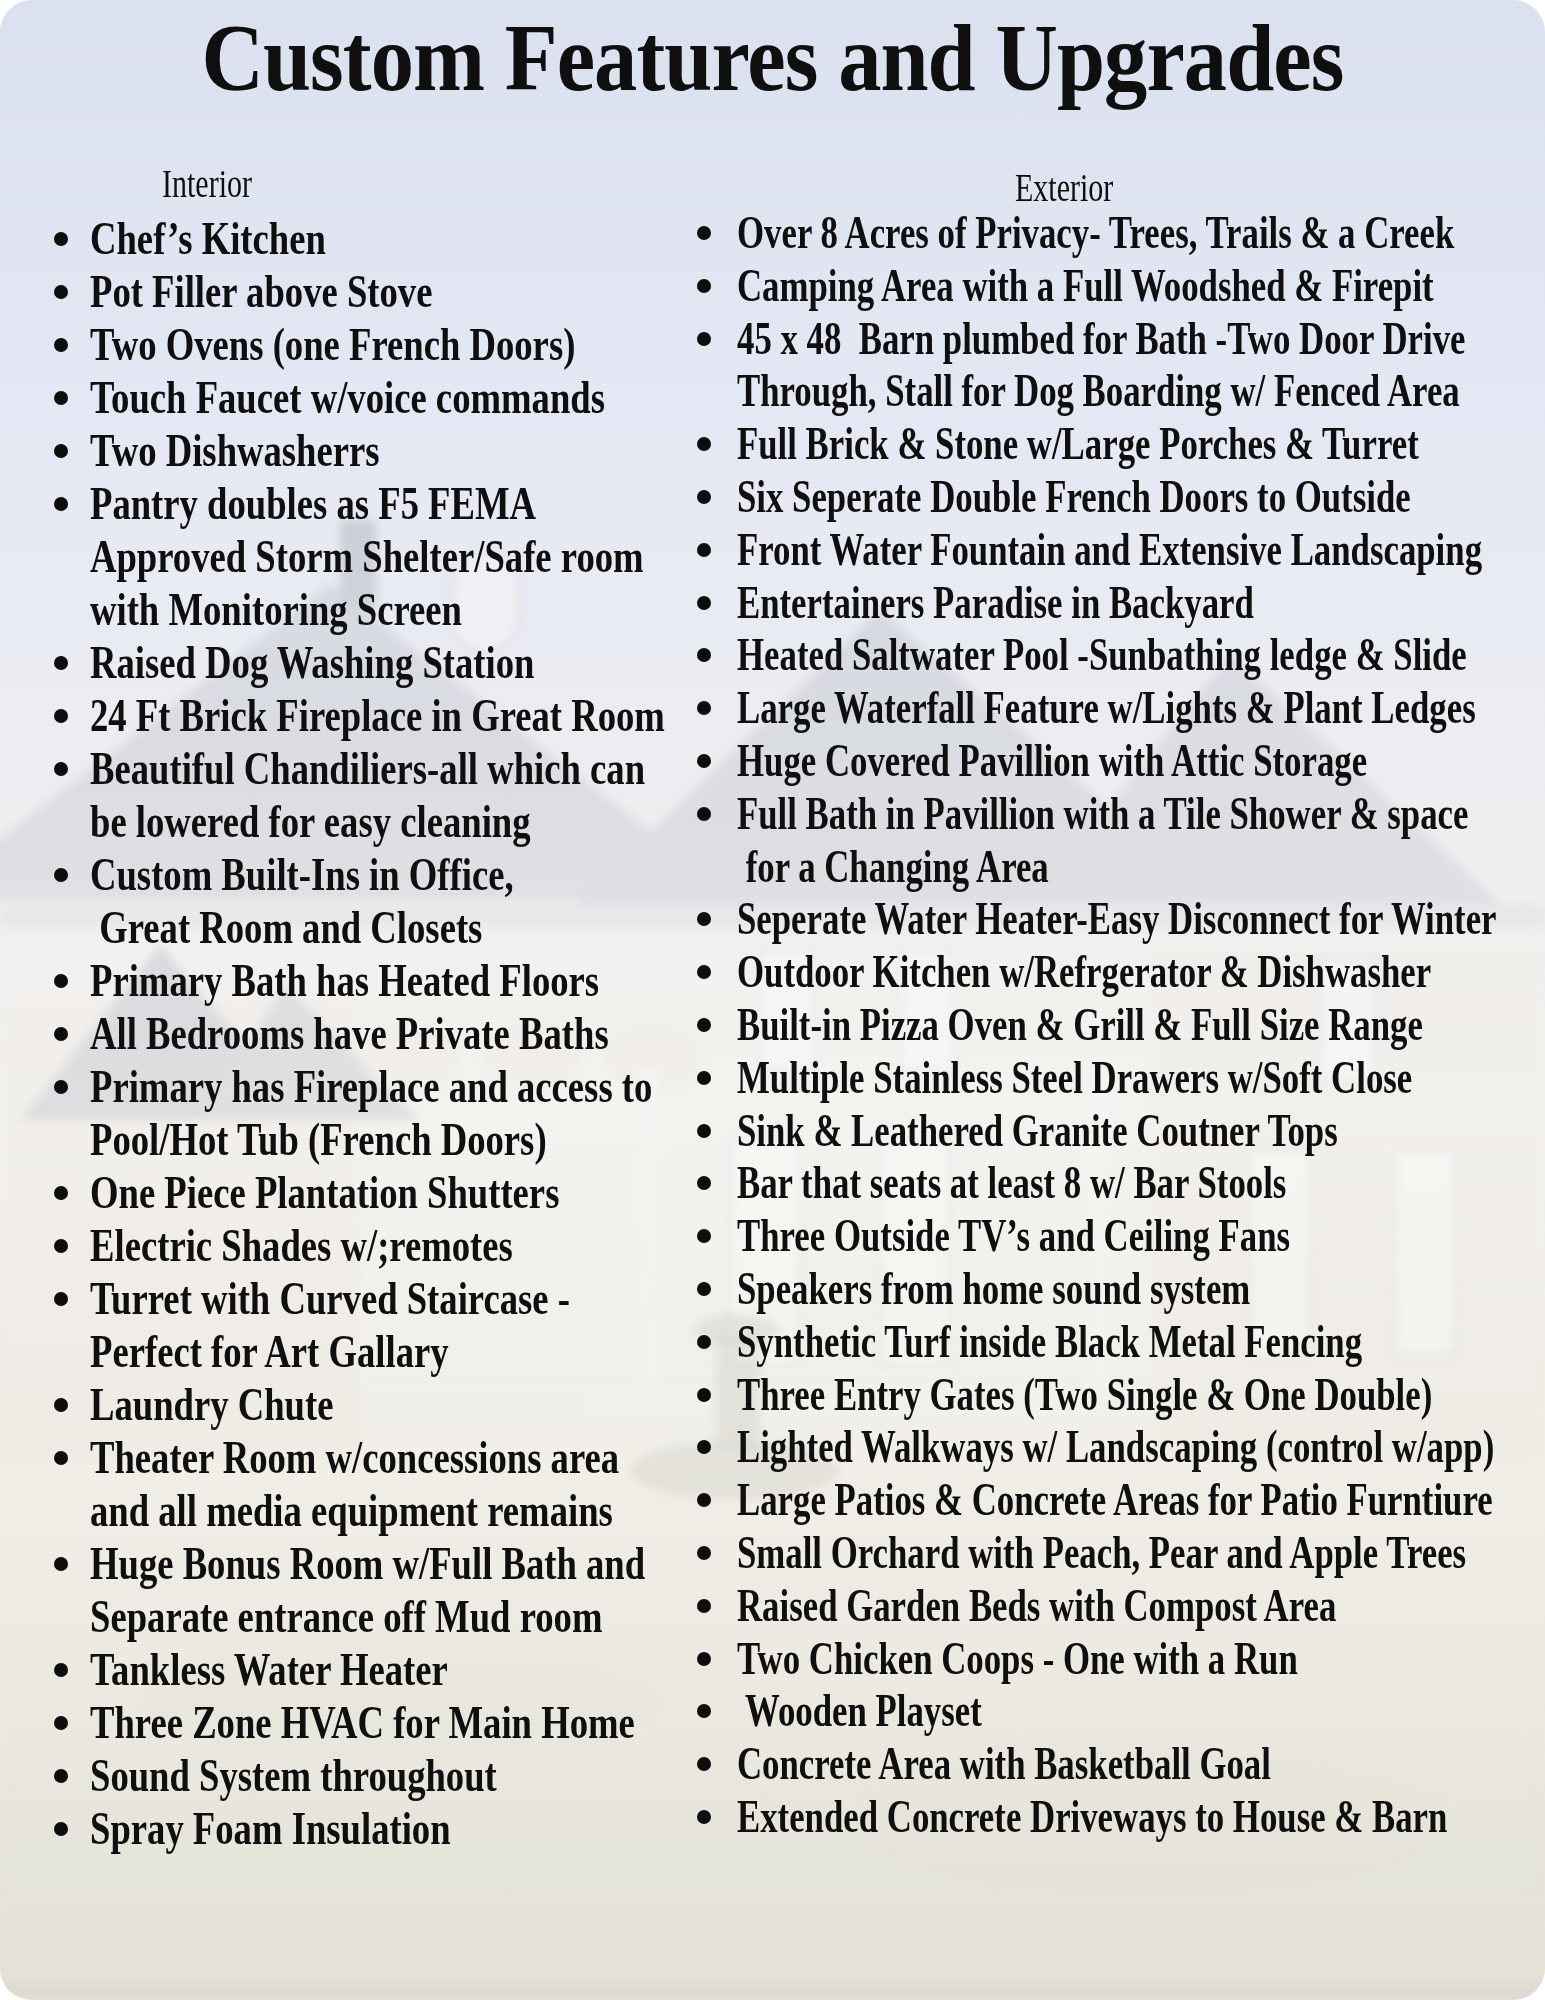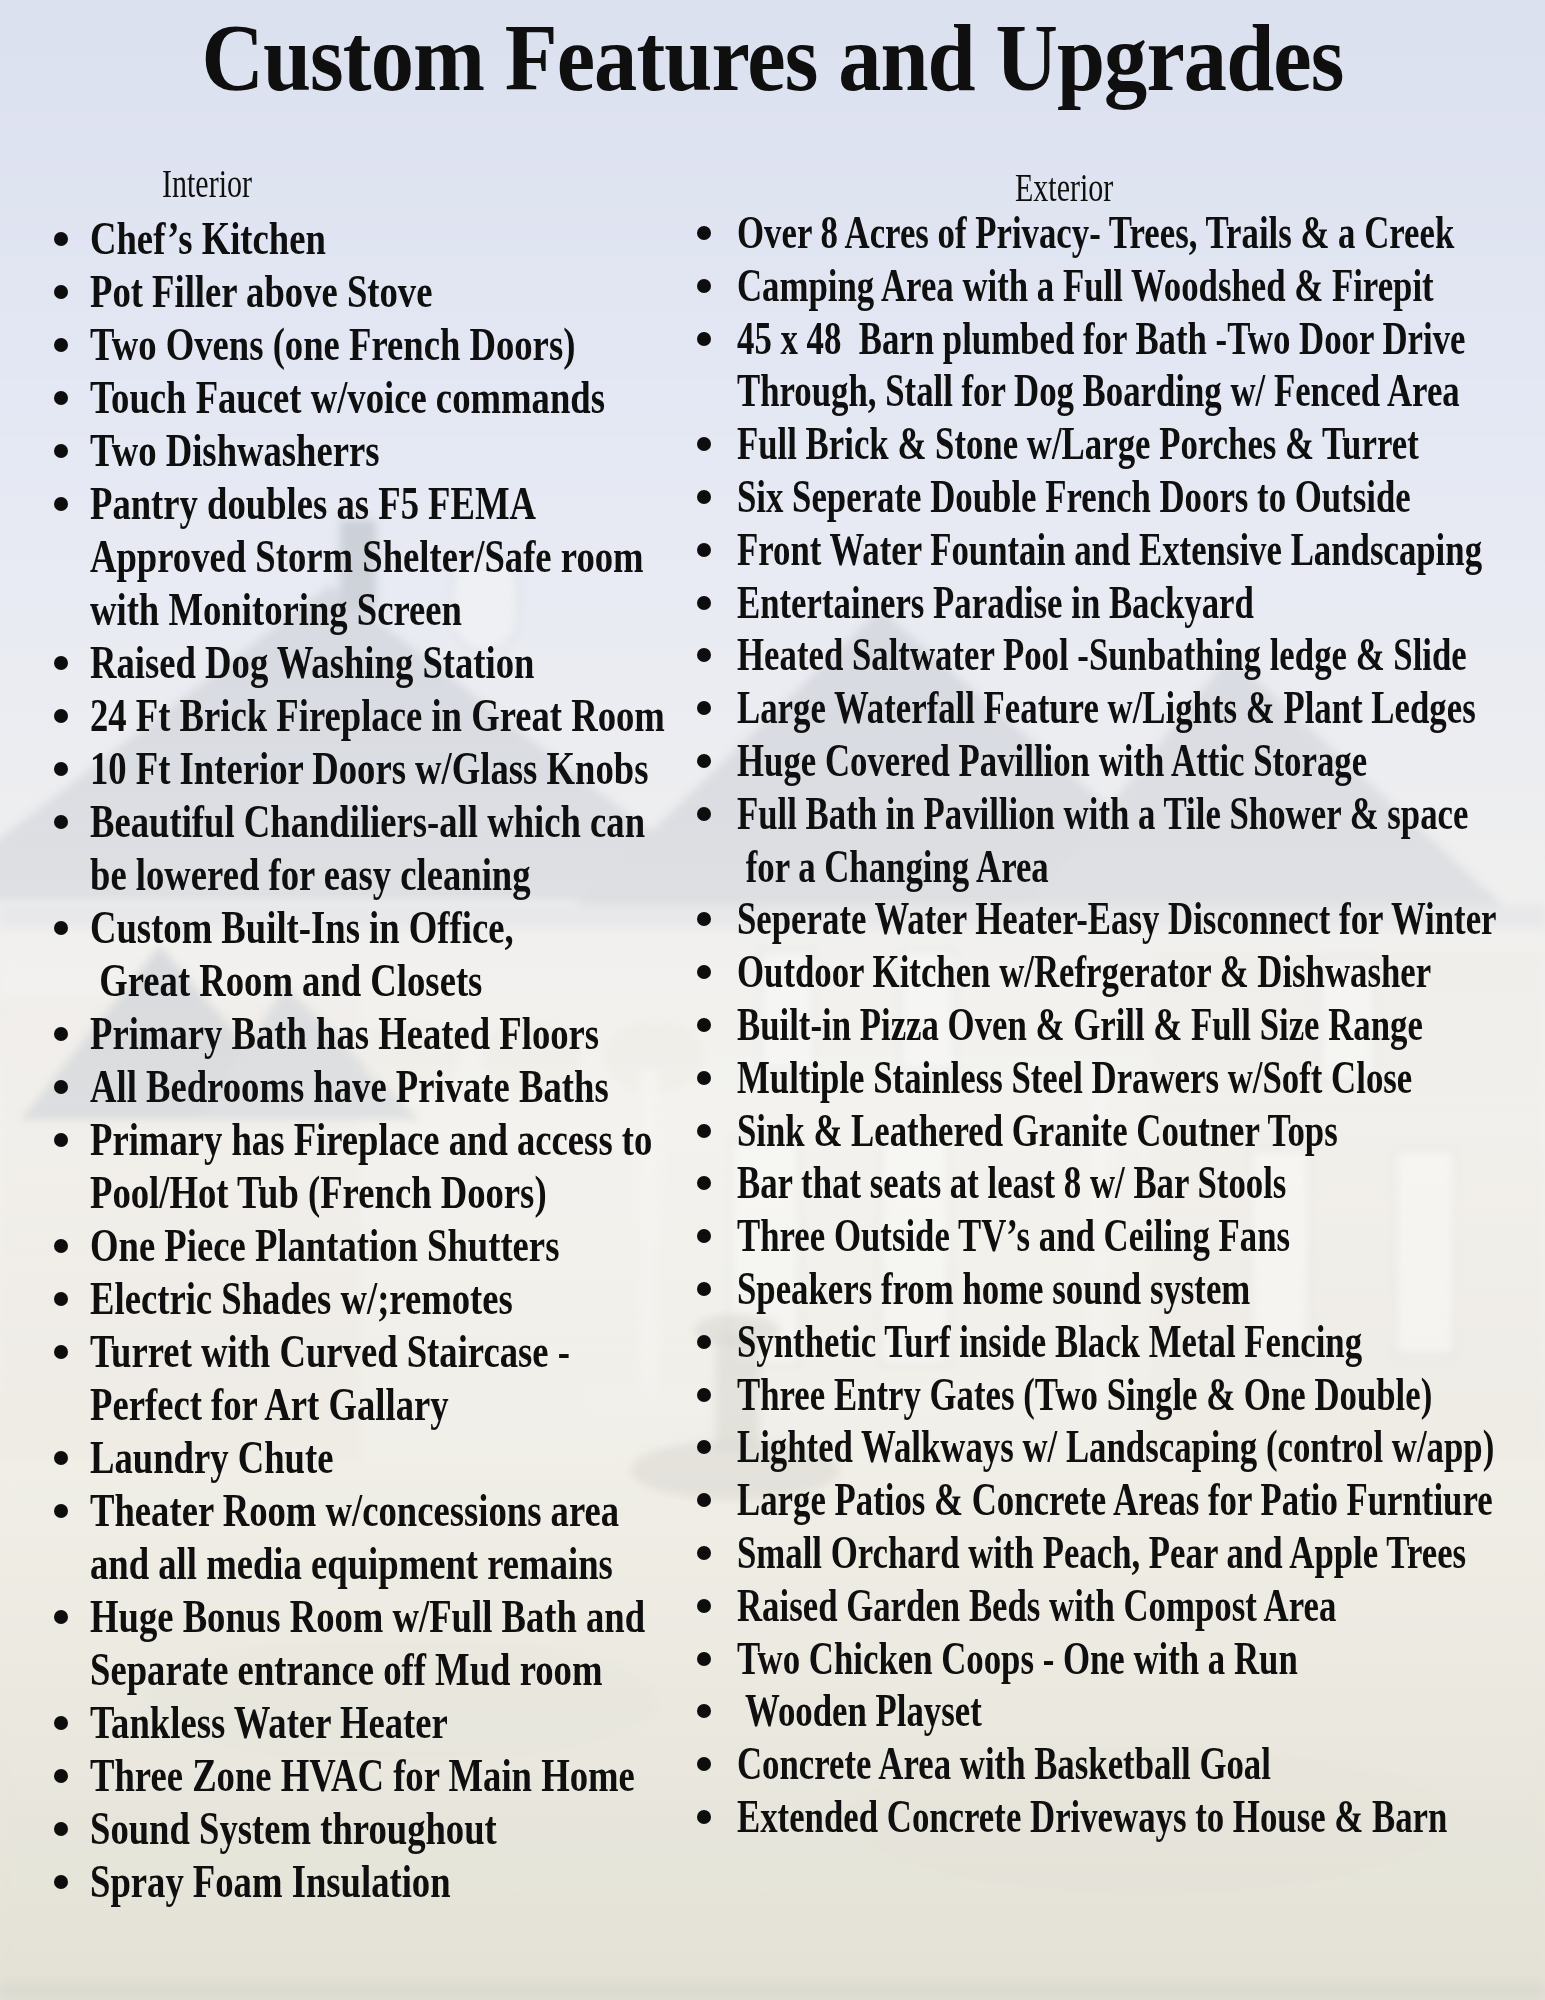--- a/index.html
+++ b/index.html
@@ -7,20 +7,21 @@
     position: relative;
     width: 1545px;
     height: 2000px;
     overflow: hidden;
     background: linear-gradient(180deg,
       #dce1f0 0%, #dde2f1 20%, #dfe2ed 32%,
       #e4e4e4 44%, #e8e6de 58%, #e7e4d9 72%,
       #e3e0d3 86%, #dedbce 100%);
     font-family: "Liberation Serif", serif;
     color: #0f0f0f;
+    border-radius: 32px;
   }
   
   #backdrop { position: absolute; left: 0; top: 0; z-index: 0; }
   #title-wrap {
     position: absolute; left: 0; right: 0; top: 8px;
     text-align: center; z-index: 2;
   }
   #title-wrap .t {
     display: inline-block;
     font-size: 96px; font-weight: bold; line-height: 1.05;
@@ -155,23 +156,20 @@
         <div class="line"><span class="t">Approved Storm Shelter/Safe room</span></div>
         <div class="line"><span class="t">with Monitoring Screen</span></div>
       </div>
       <div class="item">
         <div class="line"><span class="bullet"></span><span class="t">Raised Dog Washing Station</span></div>
       </div>
       <div class="item">
         <div class="line"><span class="bullet"></span><span class="t">24 Ft Brick Fireplace in Great Room</span></div>
       </div>
       <div class="item">
-        <div class="line"><span class="bullet"></span><span class="t">10 Ft Interior Doors w/Glass Knobs</span></div>
-      </div>
-      <div class="item">
         <div class="line"><span class="bullet"></span><span class="t">Beautiful Chandiliers-all which can</span></div>
         <div class="line"><span class="t">be lowered for easy cleaning</span></div>
       </div>
       <div class="item">
         <div class="line"><span class="bullet"></span><span class="t">Custom Built-Ins in Office,</span></div>
         <div class="line"><span class="t"> Great Room and Closets</span></div>
       </div>
       <div class="item">
         <div class="line"><span class="bullet"></span><span class="t">Primary Bath has Heated Floors</span></div>
       </div>

